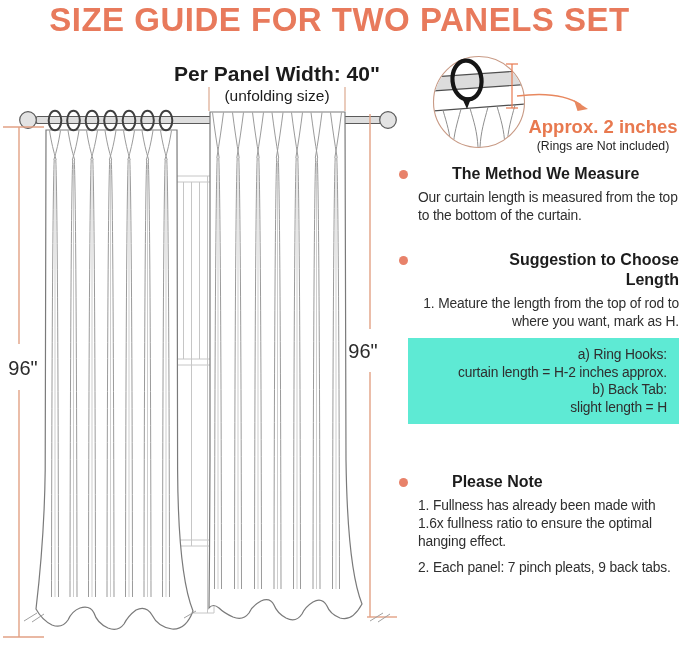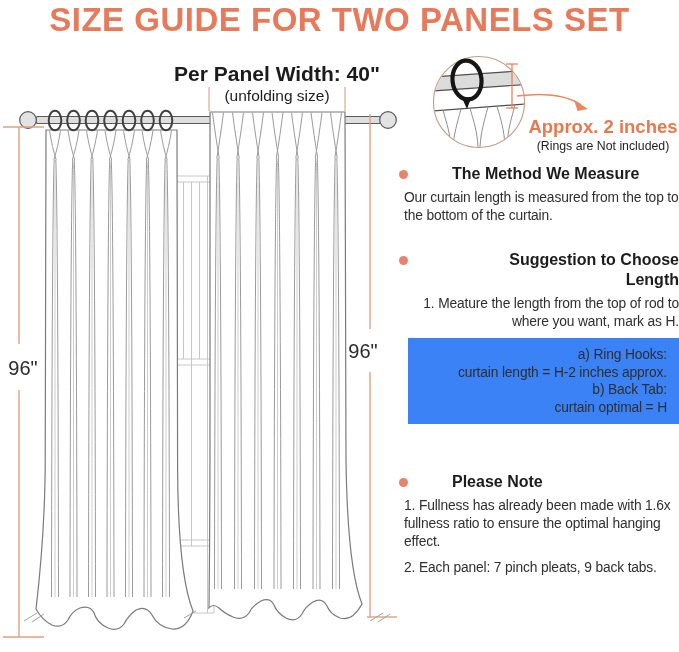--- a/index.html
+++ b/index.html
@@ -13,24 +13,24 @@
   }
   .diagram-svg{position:absolute;left:0;top:0;width:679px;height:652px;}
   .ring-note{position:absolute;left:521px;top:116px;width:164px;text-align:center;}
   .ring-note-title{font-size:18.5px;font-weight:bold;color:#E8794F;line-height:21px;}
   .ring-note-sub{font-size:12.3px;color:#1f1f1f;line-height:15px;margin-top:2px;}
   .info{position:absolute;left:398px;width:281px;letter-spacing:-0.15px;}
   .sec1{top:164px;} .sec2{top:250px;} .sec3{top:472px;}
   .sec-head{display:flex;align-items:flex-start;margin:0 0 5px 0;gap:36px;}
   .dot{flex:0 0 auto;width:9px;height:9px;border-radius:50%;background:#E8826A;margin:6px 8px 0 1px;}
   .sec-head h2{margin:0;font-size:16px;font-weight:bold;color:#1c1c1c;line-height:20px;letter-spacing:0;}
-  .info p{margin:0 0 6px 6px;font-size:13.8px;line-height:1.32;color:#2f2f2f;}
+  .info p{margin:0 0 6px 20px;font-size:13.8px;line-height:1.32;color:#2f2f2f;}
   .sec3 .info-p{margin-bottom:7px;}
   .note-box{
-    margin:7px 0 0 10px;background:#3b82f6;padding:8px 12px;
+    margin:7px 0 0 10px;background:#5eead4;padding:8px 12px;
     font-size:13.8px;line-height:1.27;color:#2f2f2f;
   }
   .note-line{display:block;}
 </style>
 </head>
 <body>
 
 <div class="page">
 
   <h1 class="title">SIZE GUIDE FOR TWO PANELS SET</h1>
@@ -191,21 +191,21 @@
   <div class="info sec2" style="position:absolute;text-align:right;">
     <div class="sec-head">
       <span class="dot"></span>
       <h2>Suggestion to Choose Length</h2>
     </div>
     <p>1. Meature the length from the top of rod to where you want, mark as H.</p>
     <div class="note-box">
       <span class="note-line">a) Ring Hooks:</span>
       <span class="note-line">curtain length = H-2 inches approx.</span>
       <span class="note-line">b) Back Tab:</span>
-      <span class="note-line">curtain optimal = H</span>
+      <span class="note-line">slight length = H</span>
     </div>
   </div>
 
   <div class="info sec3" style="position:absolute;">
     <div class="sec-head">
       <span class="dot"></span>
       <h2>Please Note</h2>
     </div>
     <p class="info-p">1. Fullness has already been made with 1.6x fullness ratio to ensure the optimal hanging effect.</p>
     <p class="info-p">2. Each panel: 7 pinch pleats, 9 back tabs.</p>

